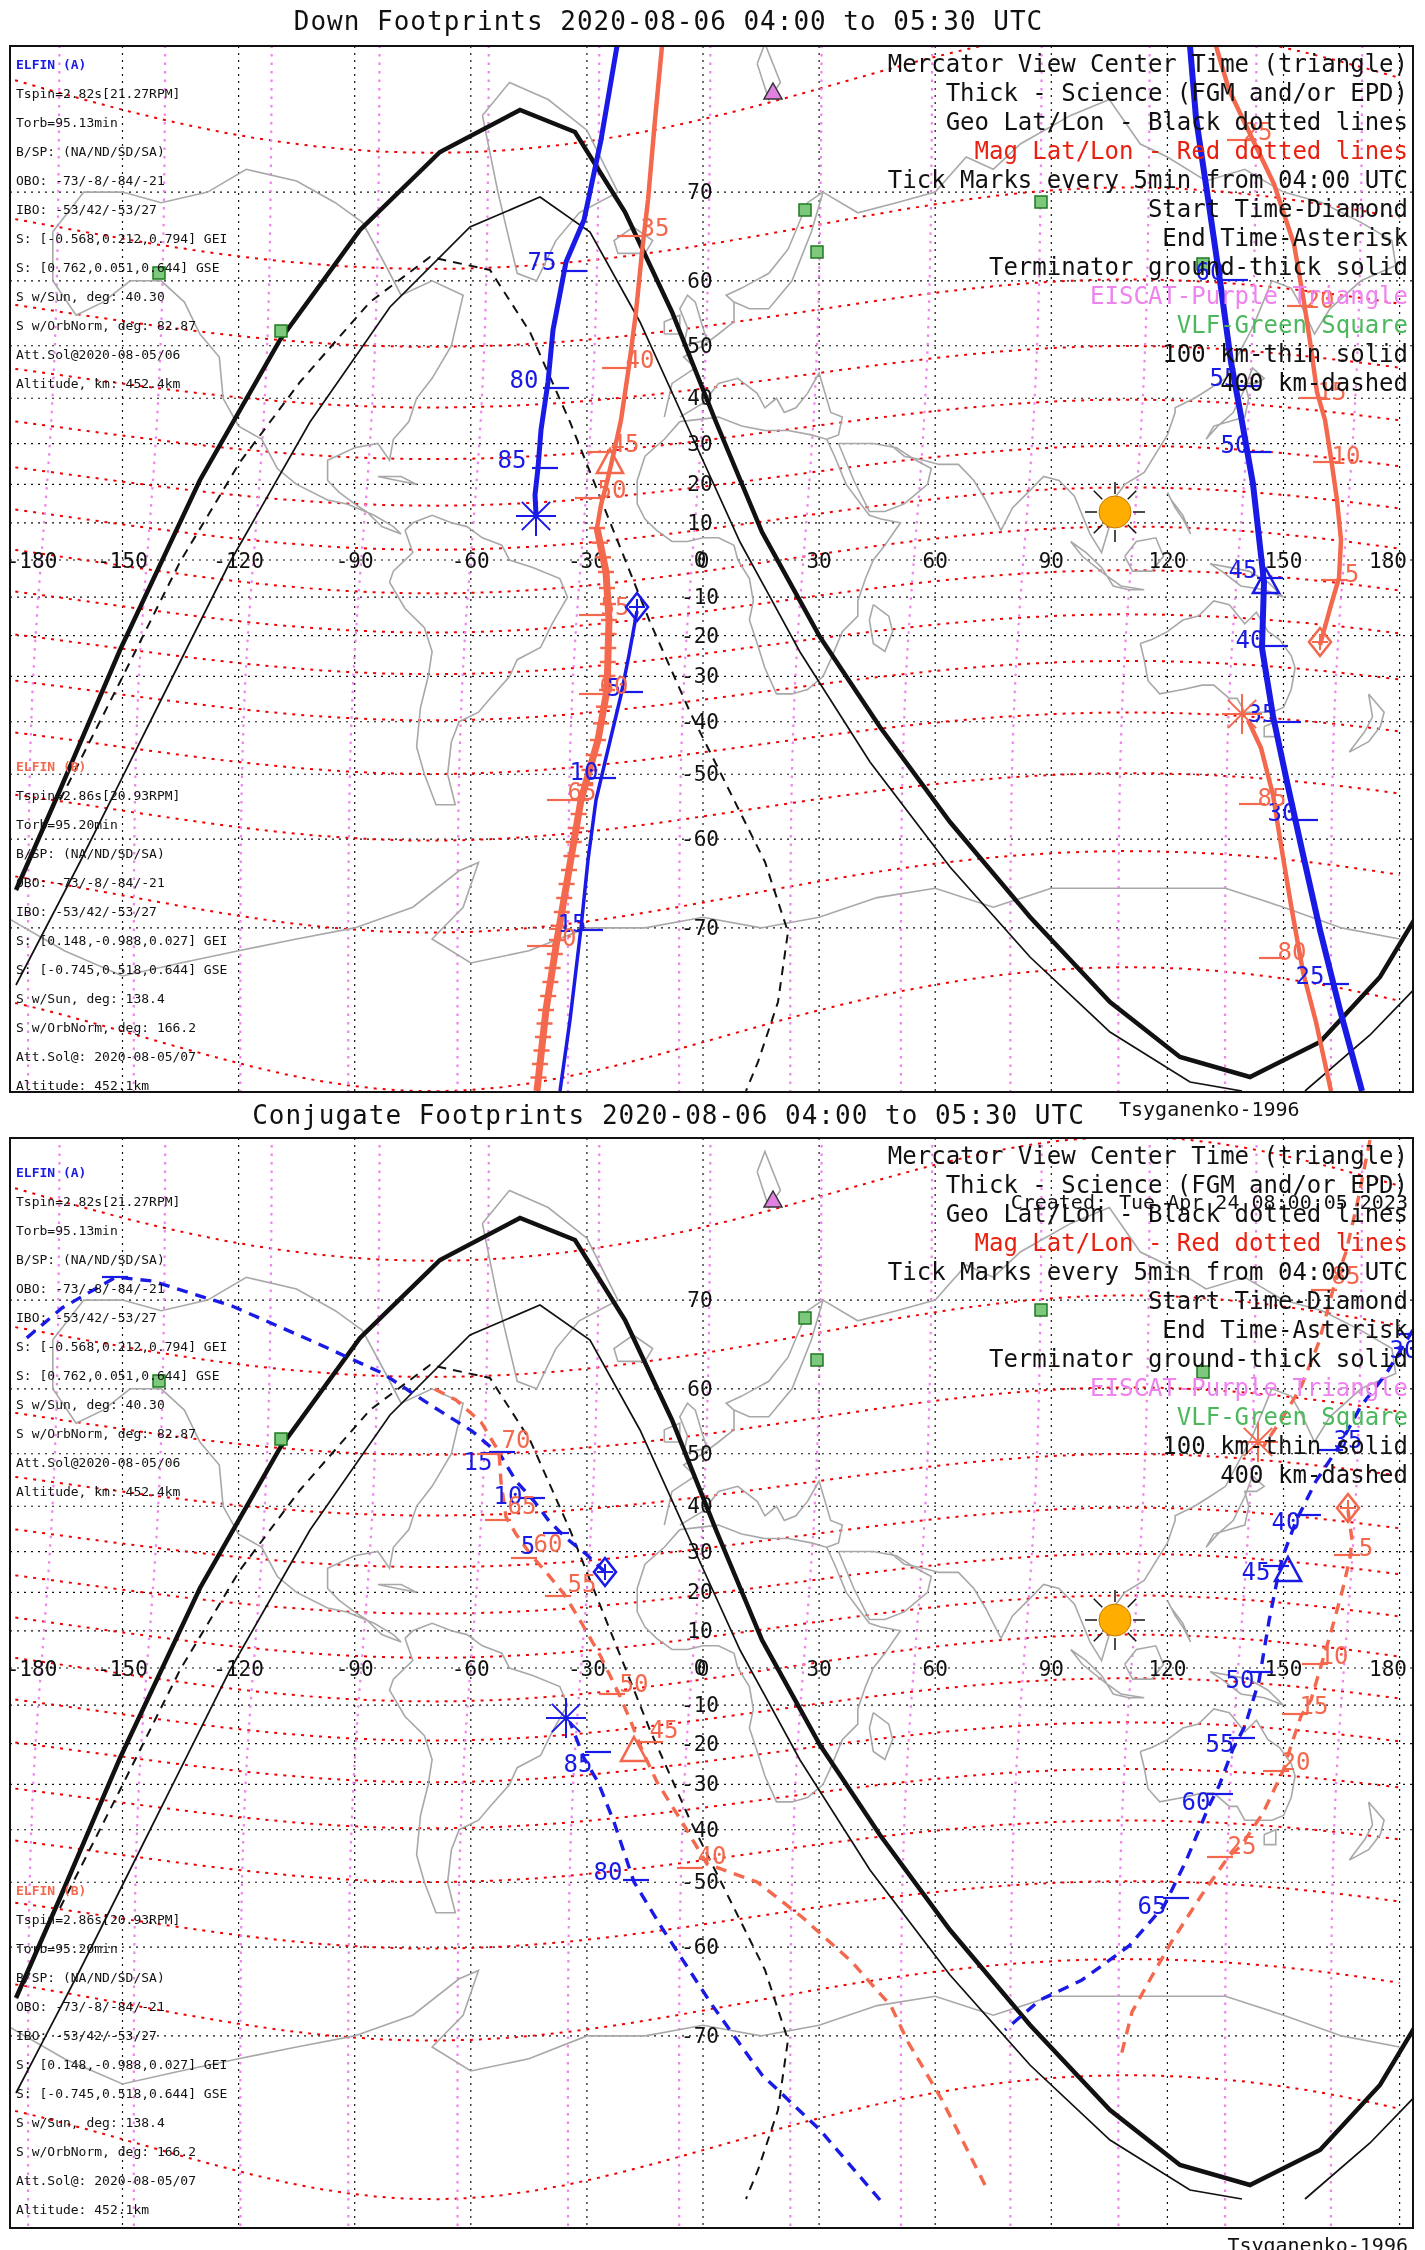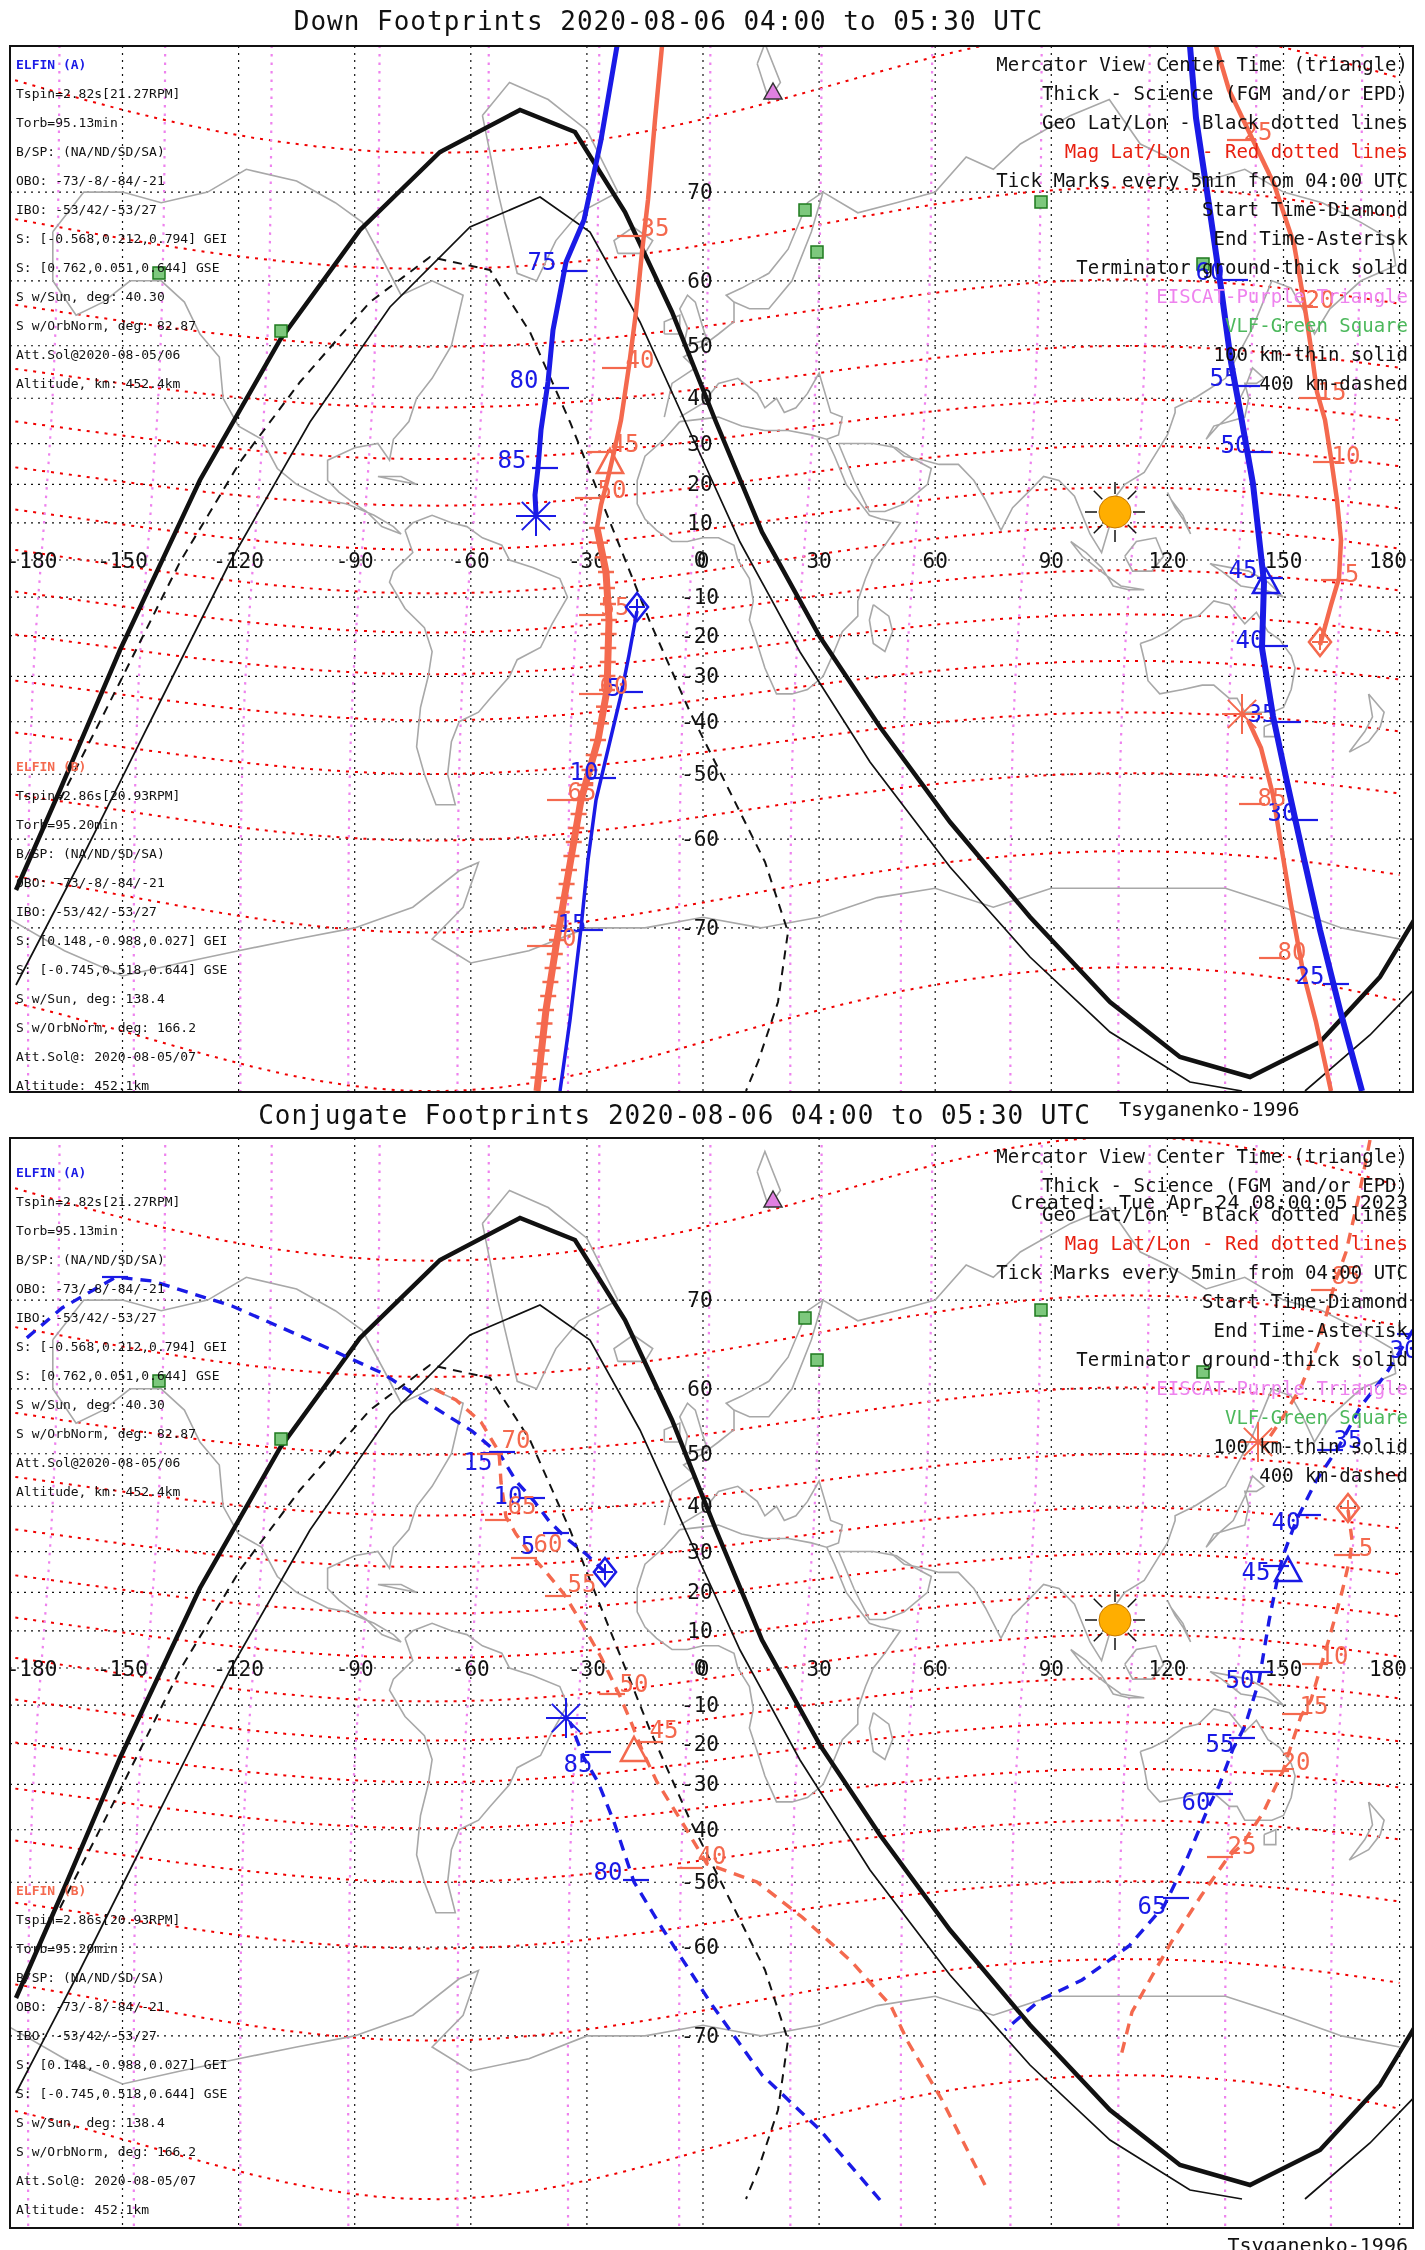--- a/index.html
+++ b/index.html
@@ -2,21 +2,21 @@
 <html><head>
 <meta charset="utf-8">
 <style>
   html,body{margin:0;padding:0;background:#fff;}
   body{width:1425px;height:2250px;position:relative;overflow:hidden;
        font-family:"DejaVu Sans Mono","Liberation Mono",monospace;color:#111;}
   .abs{position:absolute;}
   .panel-title{width:1337px;text-align:center;font-size:26px;letter-spacing:1px;white-space:pre;}
   .info-block{font-size:13px;line-height:29px;white-space:pre;text-align:left;}
   .info-block .sat-name{font-weight:bold;}
-  .legend-block{font-size:19px;line-height:29px;white-space:pre;text-align:right;}
+  .legend-block{font-size:24px;line-height:29px;white-space:pre;text-align:right;}
   .credits{font-size:20px;line-height:31px;text-align:center;white-space:pre;}
   svg{position:absolute;left:0;top:0;}
 </style>
 </head>
 <body>
 
 <svg id="map-svg" width="1425" height="2250" viewBox="0 0 1425 2250">
     <defs>
       <clipPath id="clip0">
         <rect x="11" y="47" width="1401" height="1044"></rect>
@@ -480,21 +480,21 @@
       <line x1="1238" y1="1442" x2="1278" y2="1442" stroke="#f4694e" stroke-width="2"></line>
       <line x1="1243.857864376269" y1="1427.8578643762692" x2="1272.142135623731" y2="1456.1421356237308" stroke="#f4694e" stroke-width="2"></line>
       <line x1="1258" y1="1422" x2="1258" y2="1462" stroke="#f4694e" stroke-width="2"></line>
       <line x1="1272.1421356237308" y1="1427.857864376269" x2="1243.8578643762692" y2="1456.142135623731" stroke="#f4694e" stroke-width="2"></line>
       <polygon points="634,1737 647,1761 621,1761" fill="none" stroke="#f4694e" stroke-width="2.6"></polygon>
     </g>
     <rect x="10" y="1138" width="1403" height="1090" fill="none" stroke="#111" stroke-width="2"></rect>
   </svg>
 
 <div class="abs panel-title" style="top:6px;left:0;">Down Footprints 2020-08-06 04:00 to 05:30 UTC</div>
-<div class="abs panel-title" style="top:1100px;left:0;padding-left:6px;">Conjugate Footprints 2020-08-06 04:00 to 05:30 UTC</div>
+<div class="abs panel-title" style="top:1100px;left:0;">Conjugate Footprints 2020-08-06 04:00 to 05:30 UTC</div>
 
 <div id="infoA1" class="abs info-block" style="left:16px;top:50px;"><div class="sat-name" style="color: rgb(26, 26, 230);">ELFIN (A)</div><div>Tspin=2.82s[21.27RPM]</div><div>Torb=95.13min</div><div>B/SP: (NA/ND/SD/SA)</div><div>OBO: -73/-8/-84/-21</div><div>IBO: -53/42/-53/27</div><div>S: [-0.568,0.212,0.794] GEI</div><div>S: [0.762,0.051,0.644] GSE</div><div>S w/Sun, deg: 40.30</div><div>S w/OrbNorm, deg: 82.87</div><div>Att.Sol@2020-08-05/06</div><div>Altitude, km: 452.4km</div></div>
 <div id="infoB1" class="abs info-block" style="left:16px;top:752px;"><div class="sat-name" style="color: rgb(244, 105, 78);">ELFIN (B)</div><div>Tspin=2.86s[20.93RPM]</div><div>Torb=95.20min</div><div>B/SP: (NA/ND/SD/SA)</div><div>OBO: -73/-8/-84/-21</div><div>IBO: -53/42/-53/27</div><div>S: [0.148,-0.988,0.027] GEI</div><div>S: [-0.745,0.518,0.644] GSE</div><div>S w/Sun, deg: 138.4</div><div>S w/OrbNorm, deg: 166.2</div><div>Att.Sol@: 2020-08-05/07</div><div>Altitude: 452.1km</div></div>
 <div id="infoA2" class="abs info-block" style="left:16px;top:1158px;"><div class="sat-name" style="color: rgb(26, 26, 230);">ELFIN (A)</div><div>Tspin=2.82s[21.27RPM]</div><div>Torb=95.13min</div><div>B/SP: (NA/ND/SD/SA)</div><div>OBO: -73/-8/-84/-21</div><div>IBO: -53/42/-53/27</div><div>S: [-0.568,0.212,0.794] GEI</div><div>S: [0.762,0.051,0.644] GSE</div><div>S w/Sun, deg: 40.30</div><div>S w/OrbNorm, deg: 82.87</div><div>Att.Sol@2020-08-05/06</div><div>Altitude, km: 452.4km</div></div>
 <div id="infoB2" class="abs info-block" style="left:16px;top:1876px;"><div class="sat-name" style="color: rgb(244, 105, 78);">ELFIN (B)</div><div>Tspin=2.86s[20.93RPM]</div><div>Torb=95.20min</div><div>B/SP: (NA/ND/SD/SA)</div><div>OBO: -73/-8/-84/-21</div><div>IBO: -53/42/-53/27</div><div>S: [0.148,-0.988,0.027] GEI</div><div>S: [-0.745,0.518,0.644] GSE</div><div>S w/Sun, deg: 138.4</div><div>S w/OrbNorm, deg: 166.2</div><div>Att.Sol@: 2020-08-05/07</div><div>Altitude: 452.1km</div></div>
 
 <div id="legend1" class="abs legend-block" style="right:17px;top:50px;"><div style="color: rgb(17, 17, 17);">Mercator View Center Time (triangle)</div><div style="color: rgb(17, 17, 17);">Thick - Science (FGM and/or EPD)</div><div style="color: rgb(17, 17, 17);">Geo Lat/Lon - Black dotted lines</div><div style="color: rgb(232, 32, 16);">Mag Lat/Lon - Red dotted lines</div><div style="color: rgb(17, 17, 17);">Tick Marks every 5min from 04:00 UTC</div><div style="color: rgb(17, 17, 17);">Start Time-Diamond</div><div style="color: rgb(17, 17, 17);">End Time-Asterisk</div><div style="color: rgb(17, 17, 17);">Terminator ground-thick solid</div><div style="color: rgb(238, 130, 238);">EISCAT-Purple Triangle</div><div style="color: rgb(76, 184, 92);">VLF-Green Square</div><div style="color: rgb(17, 17, 17);">100 km-thin solid</div><div style="color: rgb(17, 17, 17);">400 km-dashed</div></div>
 <div id="legend2" class="abs legend-block" style="right:17px;top:1142px;"><div style="color: rgb(17, 17, 17);">Mercator View Center Time (triangle)</div><div style="color: rgb(17, 17, 17);">Thick - Science (FGM and/or EPD)</div><div style="color: rgb(17, 17, 17);">Geo Lat/Lon - Black dotted lines</div><div style="color: rgb(232, 32, 16);">Mag Lat/Lon - Red dotted lines</div><div style="color: rgb(17, 17, 17);">Tick Marks every 5min from 04:00 UTC</div><div style="color: rgb(17, 17, 17);">Start Time-Diamond</div><div style="color: rgb(17, 17, 17);">End Time-Asterisk</div><div style="color: rgb(17, 17, 17);">Terminator ground-thick solid</div><div style="color: rgb(238, 130, 238);">EISCAT-Purple Triangle</div><div style="color: rgb(76, 184, 92);">VLF-Green Square</div><div style="color: rgb(17, 17, 17);">100 km-thin solid</div><div style="color: rgb(17, 17, 17);">400 km-dashed</div></div>
 
 <div class="abs credits" style="right:17px;top:1032px;">

